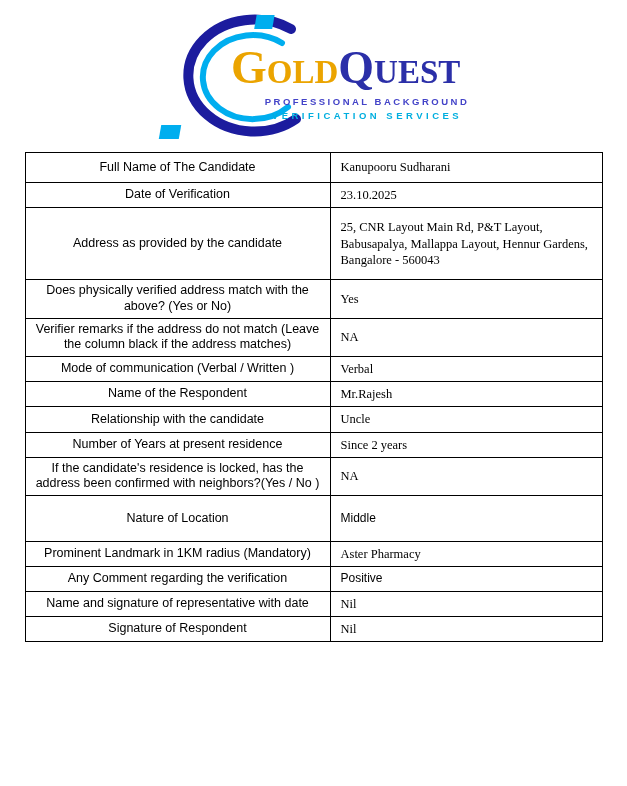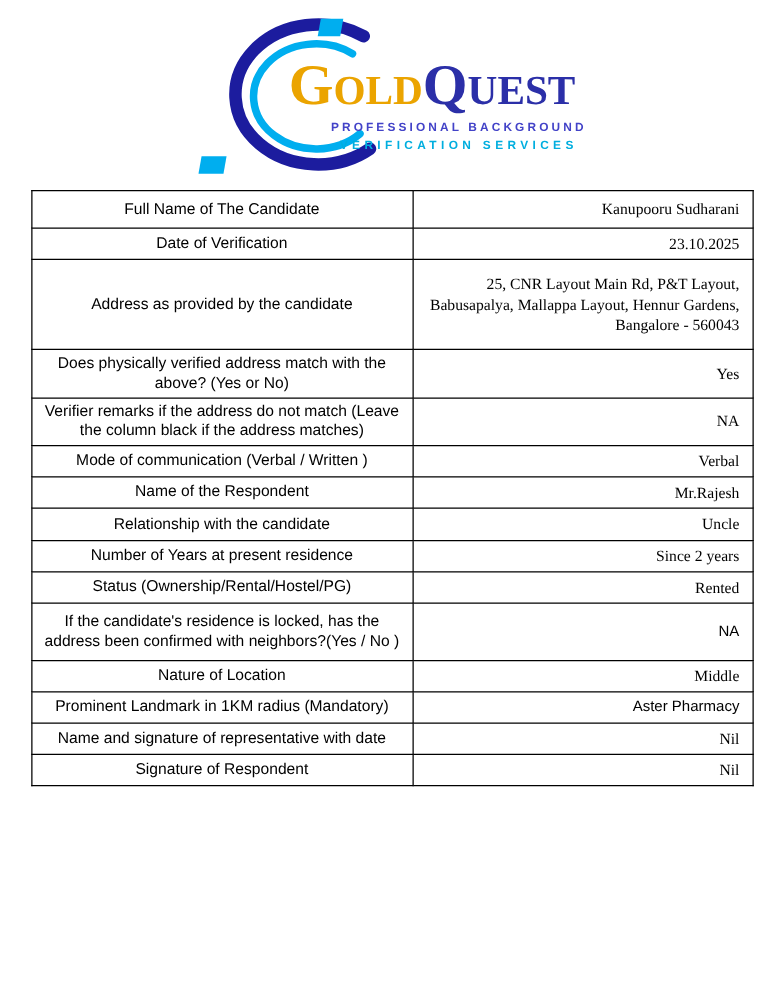--- a/index.html
+++ b/index.html
@@ -34,21 +34,21 @@
   td.label-cell {
     width:305px;
     padding:3px 7px;
     font-size:12.5px;
     line-height:1.25;
     font-family:"Liberation Sans", sans-serif;
     text-align:center;
   }
   td.value-cell {
     width:272px;
-    text-align:right;
+    text-align:left;
     padding:4px 10px;
     font-size:12.5px;
     line-height:1.3;
     font-family:"Liberation Serif", serif;
     margin-left:32px;
   }
   tr { height:22px; }
   tr:nth-child(1) { height:30px; }
   tr:nth-child(3) { height:72px; }
   tr:nth-child(11){ height:46px; }
@@ -119,34 +119,34 @@
         </tr>
         <tr>
           <td class="label-cell">Relationship with the candidate</td>
           <td class="value-cell">Uncle</td>
         </tr>
         <tr>
           <td class="label-cell">Number of Years at present residence</td>
           <td class="value-cell">Since 2 years</td>
         </tr>
         <tr>
-          <td class="label-cell">Status (Ownership/Rental/Hostel/PG)</td>
-          <td class="value-cell">Rented</td>
-        </tr>
-        <tr>
           <td class="label-cell">If the candidate's residence is locked, has the address been confirmed with neighbors?(Yes / No )</td>
           <td class="value-cell">NA</td>
         </tr>
         <tr>
           <td class="label-cell">Nature of Location</td>
           <td class="value-cell">Middle</td>
         </tr>
         <tr>
           <td class="label-cell">Prominent Landmark in 1KM radius (Mandatory)</td>
           <td class="value-cell">Aster Pharmacy</td>
+        </tr>
+        <tr>
+          <td class="label-cell">Any Comment regarding the verification</td>
+          <td class="value-cell">Positive</td>
         </tr>
         <tr>
           <td class="label-cell">Name and signature of representative with date</td>
           <td class="value-cell">Nil</td>
         </tr>
         <tr>
           <td class="label-cell">Signature of Respondent</td>
           <td class="value-cell">Nil</td>
         </tr>
       </tbody>

